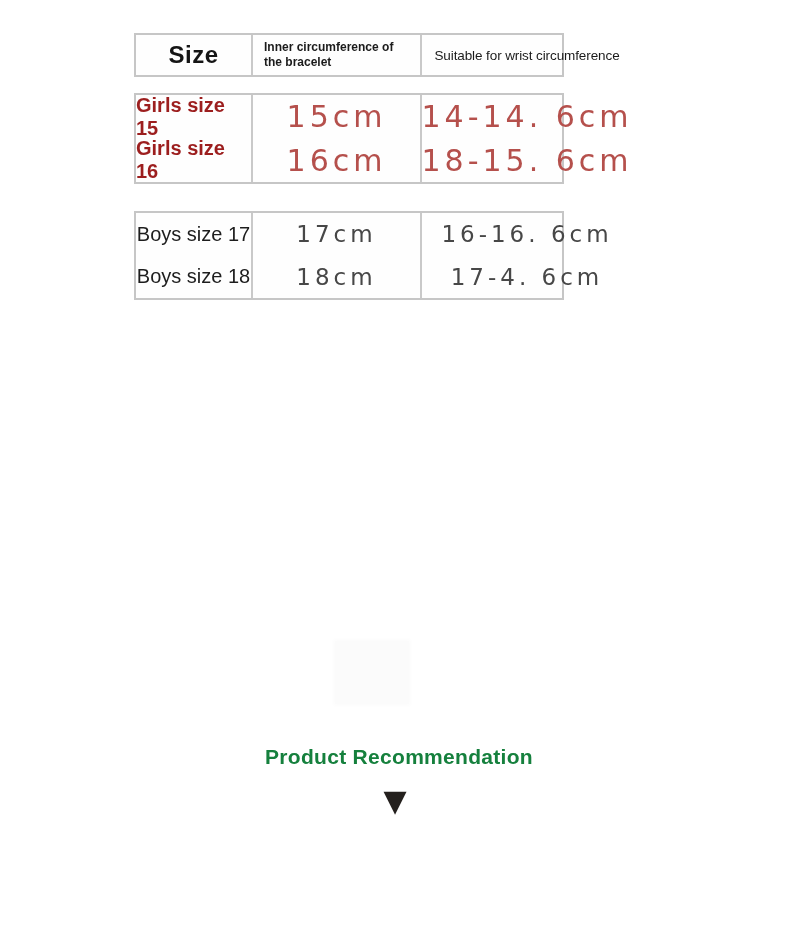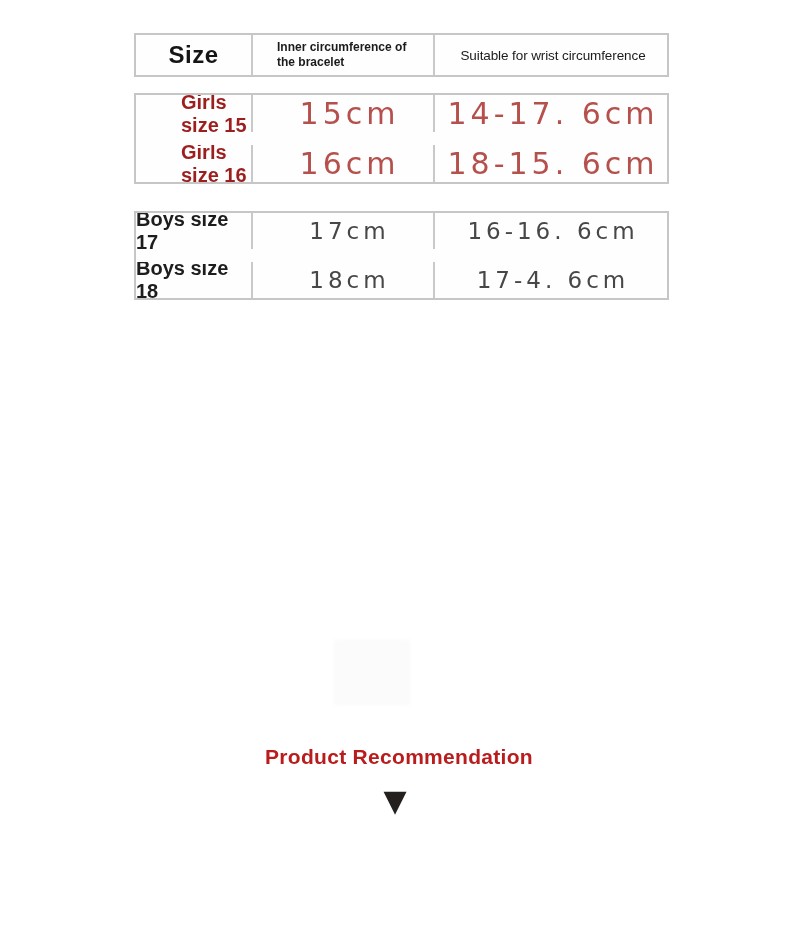--- a/index.html
+++ b/index.html
@@ -13,27 +13,26 @@
     width: 790px;
     height: 938px;
     background: #ffffff;
     overflow: hidden;
   }
 
   
   .tbl {
     position: absolute;
     left: 134px;
-    width: 535px;
+    width: 430px;
     box-sizing: border-box;
     border: 2px solid #c6c6c6;
     background: #fefefe;
     display: grid;
     grid-template-columns: 117px 169px 210px;
-    gap: 13px;
   }
   .cell {
     box-sizing: border-box;
     border-right: 2px solid #c9c9c9;
     display: flex;
     align-items: center;
     justify-content: center;
     overflow: hidden;
   }
   .cell:nth-child(3n) { border-right: none; }
@@ -63,33 +62,32 @@
     letter-spacing: -0.1px;
     padding: 0 2px;
   }
 
   
   .tbl-girls { top: 93px; height: 91px; grid-template-rows: 1fr 1fr; }
   .tbl-girls .lbl {
     font-size: 20px;
     font-weight: bold;
     color: #9c1e1e;
-    margin-left: 45px;
   }
   .tbl-girls .val {
     font-size: 30px;
     color: #b5504c;
     letter-spacing: 4px;
   }
 
   
   .tbl-boys { top: 211px; height: 89px; grid-template-rows: 1fr 1fr; }
   .tbl-boys .lbl {
     font-size: 20px;
-    font-weight: bold;
+    font-weight: normal;
     color: #1d1d1d;
   }
   .tbl-boys .val {
     font-size: 23px;
     color: #474747;
     letter-spacing: 4px;
   }
 
   .val {
     font-family: "DejaVu Sans", sans-serif;
@@ -109,21 +107,21 @@
 
   
   .recommendation {
     position: absolute;
     left: 0;
     right: 0;
     top: 745px;
     text-align: center;
     font-size: 21px;
     font-weight: bold;
-    color: #b91c1c;
+    color: #15803d;
     letter-spacing: 0.3px;
     margin-left: 8px;
   }
   .down-triangle {
     position: absolute;
     left: 0;
     right: 0;
     top: 786px;
     text-align: center;
     font-size: 30px;
@@ -139,21 +137,21 @@
 
   <div class="tbl tbl-header">
     <div class="cell hdr-size">Size</div>
     <div class="cell hdr-inner">Inner circumference of the bracelet</div>
     <div class="cell hdr-wrist">Suitable for wrist circumference</div>
   </div>
 
   <div class="tbl tbl-girls">
     <div class="cell lbl">Girls size 15</div>
     <div class="cell val">15cm</div>
-    <div class="cell val">14-17. 6cm</div>
+    <div class="cell val">14-14. 6cm</div>
 
     <div class="cell lbl row2">Girls size 16</div>
     <div class="cell val row2">16cm</div>
     <div class="cell val row2">18-15. 6cm</div>
   </div>
 
   <div class="tbl tbl-boys">
     <div class="cell lbl">Boys size 17</div>
     <div class="cell val">17cm</div>
     <div class="cell val">16-16. 6cm</div>

